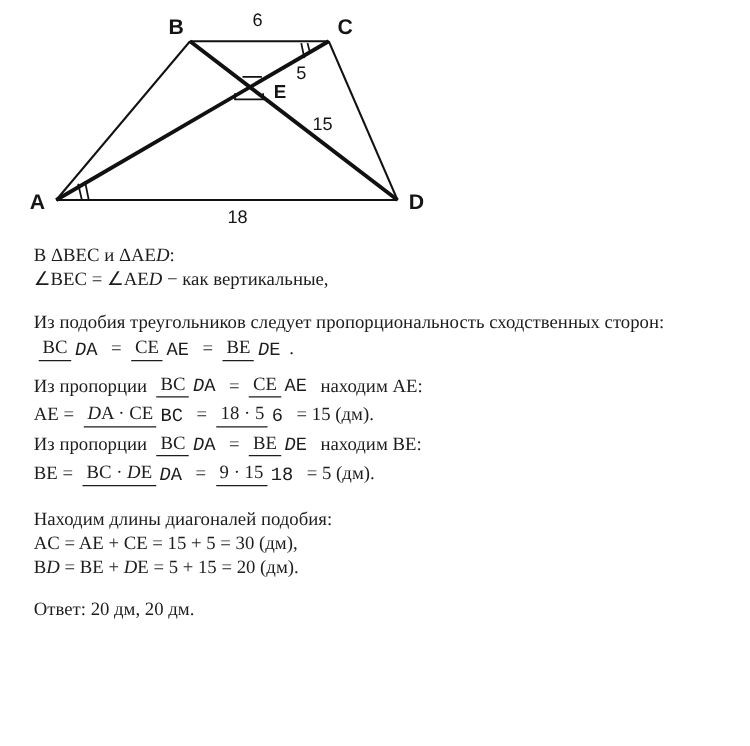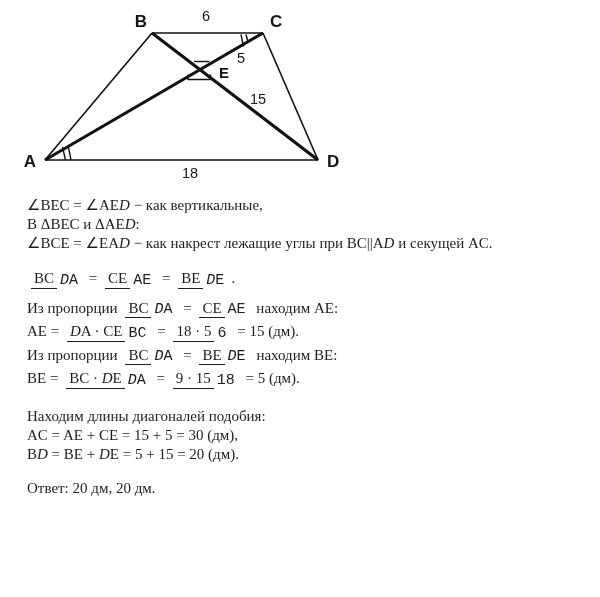--- a/index.html
+++ b/index.html
@@ -70,25 +70,25 @@
     <text class="vertex" x="219" y="78" text-anchor="start" style="font-size:15px">E</text>
 
     <text class="measure" x="206" y="21" text-anchor="middle">6</text>
     <text class="measure" x="237" y="63" text-anchor="start">5</text>
     <text class="measure" x="250" y="104" text-anchor="start">15</text>
     <text class="measure" x="190" y="178" text-anchor="middle">18</text>
   </svg>
 
   <div class="solution">
       <div class="block">
+        <div class="sline">В ΔBEC и ΔAE<i>D</i>:</div>
         <div class="sline">∠BEC = ∠AE<i>D</i> − как вертикальные,</div>
-        <div class="sline">В ΔBEC и ΔAE<i>D</i>:</div>
-        <div class="sline">∠BCE = ∠EA<i>D</i> − как накрест лежащие углы при BC||A<i>D</i> и секущей AC.</div>
       </div>
       <div class="block block-proportion">
+        <div class="sline">Из подобия треугольников следует пропорциональность сходственных сторон:</div>
         <div class="sline"><span class="frac">
             <span class="num">BC</span>
             <span class="den"><i>D</i>A</span>
           </span> = <span class="frac">
             <span class="num">CE</span>
             <span class="den">AE</span>
           </span> = <span class="frac">
             <span class="num">BE</span>
             <span class="den"><i>D</i>E</span>
           </span>.</div>

